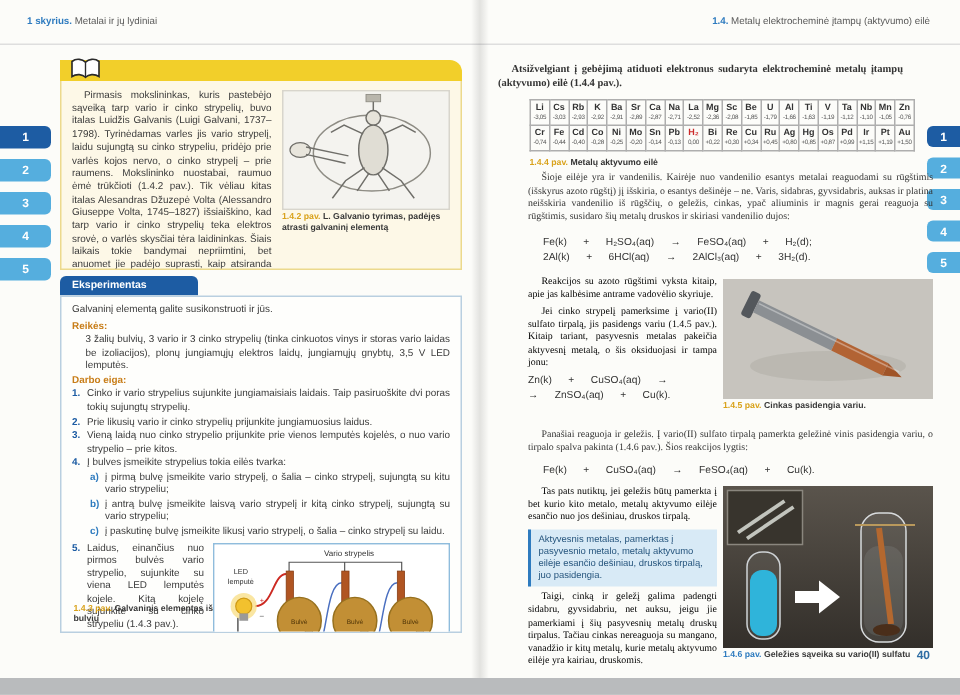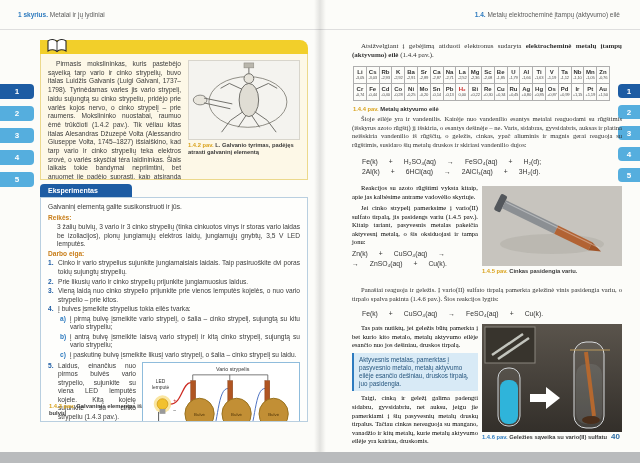--- a/index.html
+++ b/index.html
@@ -59,21 +59,21 @@
   .diagram { width:158px; height:92px; border:1px solid #8fbcdc; background:#fff; flex:none; }
   .exp-cap { position:absolute; left:8px; bottom:4px; width:110px; font-size:5.8px; font-weight:bold; }
 
   .pagenum { position:absolute; font-size:8px; font-weight:bold; color:#2e6da4; }
   .pn-left { left:18px; top:456px; }
   .pn-right { right:20px; top:432px; }
 
   
   .serif { font-family:"Liberation Serif", serif; }
   .rp-block { position:absolute; color:#333; }
-  .rp-intro { left:352px; top:42px; width:270px; font-size:7px; line-height:1.35; text-align:justify; text-indent:9px; }
+  .rp-intro { left:332px; top:42px; width:270px; font-size:7px; line-height:1.35; text-align:justify; text-indent:9px;font-weight:bold; }
   .rp-table { left:353px; top:66px; }
   table.acttbl { border-collapse:collapse; }
   table.acttbl td { border:1px solid #aeaeae; width:12.8px; height:17px; text-align:center;
                     vertical-align:middle; padding:0; }
   .sym { font-size:6px; font-weight:bold; color:#333; line-height:1.1; }
   .sym.hot { color:#cc2a2a; }
   .pot { font-size:4.2px; color:#555; line-height:1.1; letter-spacing:-0.2px; }
   .rp-cap4 { left:353px; top:104px; width:200px; }
   .rp-p { font-size:6.6px; line-height:1.3; text-align:justify; text-indent:9px; }
   .rp-p2 { left:352px; top:115px; width:270px; }

